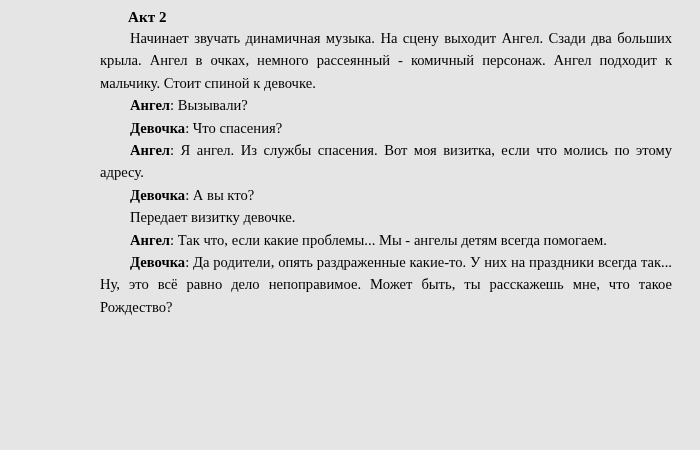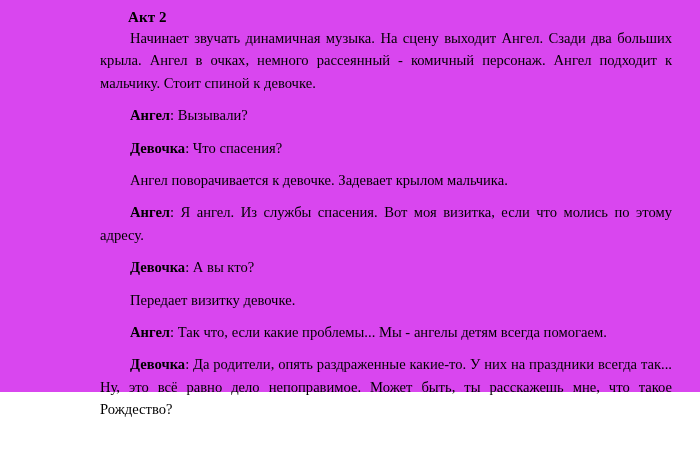--- a/index.html
+++ b/index.html
@@ -12,23 +12,23 @@
     height: 458px;
     background: #ffffff;
     font-family: "Liberation Serif", "DejaVu Serif", serif;
     color: #000000;
     overflow: hidden;
   }
 
   .page {
     box-sizing: border-box;
     width: 700px;
-    height: 392px;
+    height: 450px;
     padding: 7px 28px 0 100px;
-    background: #d946ef;
+    background: #e5e5e5;
   }
 
   .act-heading {
     font-size: 15px;
     font-weight: bold;
     line-height: 20px;
     margin: 0 0 0 0;
     padding: 0;
     text-indent: 28px;
     letter-spacing: 0.1px;
@@ -39,21 +39,21 @@
     line-height: 22.4px;
     margin: 0;
     padding: 0;
     text-align: justify;
     text-justify: inter-word;
     text-indent: 30px;
     hyphens: none;
   }
 
   .para + .para {
-    margin-top: 10px;
+    margin-top: 0;
   }
 
   .para.stage {
   }
 
   .speaker {
     font-weight: bold;
     font-style: normal;
   }
 
@@ -70,20 +70,19 @@
 </head>
 <body>
 
 <div class="page">
   <h1 class="act-heading">Акт 2</h1>
 
   <div id="script-body">
       <p class="para stage"><span>Начинает звучать динамичная музыка. На сцену выходит Ангел. Сзади два больших крыла. Ангел в очках, немного рассеянный - комичный персонаж. Ангел подходит к мальчику. Стоит спиной к девочке.</span></p>
       <p class="para"><span class="speaker">Ангел</span><span class="speech">: </span><span class="speech">Вызывали?</span></p>
       <p class="para"><span class="speaker">Девочка</span><span class="speech">: </span><span class="speech">Что спасения?</span></p>
-      <p class="para stage"><span>Ангел поворачивается к девочке. Задевает крылом мальчика.</span></p>
       <p class="para"><span class="speaker">Ангел</span><span class="speech">: </span><span class="speech">Я ангел. Из службы спасения. Вот моя визитка, если что молись по этому адресу.</span></p>
       <p class="para"><span class="speaker">Девочка</span><span class="speech">: </span><span class="speech">А вы кто?</span></p>
       <p class="para stage"><span>Передает визитку девочке.</span></p>
       <p class="para"><span class="speaker">Ангел</span><span class="speech">: </span><span class="speech">Так что, если какие проблемы... Мы - ангелы детям всегда помогаем.</span></p>
       <p class="para"><span class="speaker">Девочка</span><span class="speech">: </span><span class="speech">Да родители, опять раздраженные какие-то. У них на праздники всегда так... Ну, это всё равно дело непоправимое. Может быть, ты расскажешь мне, что такое Рождество?</span></p>
     </div>
 </div>
 
 </body></html>

